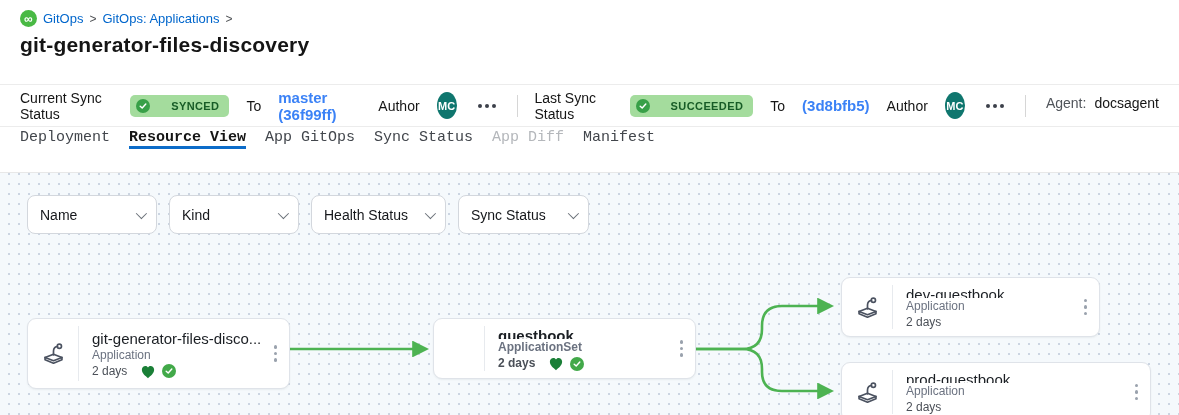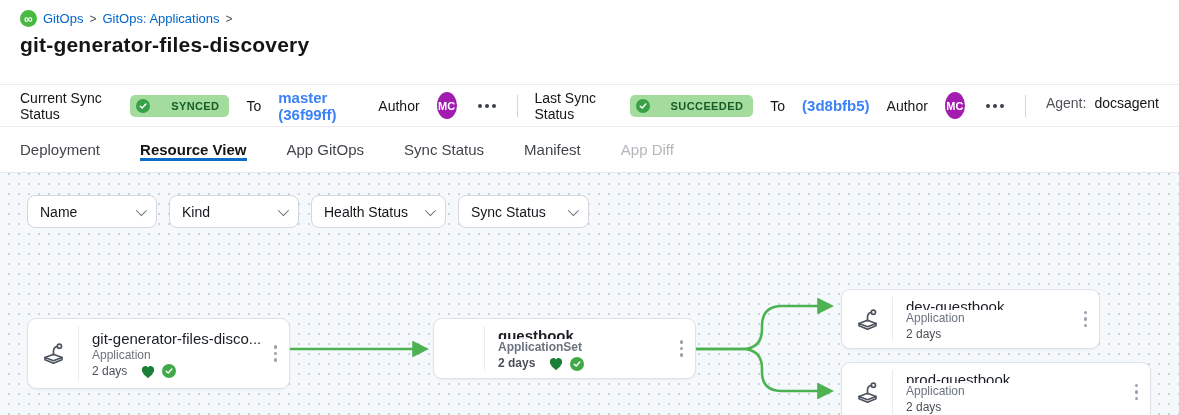--- a/index.html
+++ b/index.html
@@ -17,44 +17,44 @@
 
   
   .statusbar { height:43px; display:flex; align-items:center; gap:17px; padding:0 20px;
     border-top:1px solid #ececec; border-bottom:1px solid #ececec; font-size:14px; background:#fff;margin-top:19px; }
   .badge { display:inline-flex; align-items:center; gap:21px; background:#a4dc9d; color:#175c26;
     font-size:11px; font-weight:700; letter-spacing:.4px; padding:4px 10px 4px 6px; border-radius:5px; }
   .check-circle { width:14px; height:14px; border-radius:50%; background:#38a047; display:inline-flex;
     align-items:center; justify-content:center; flex:0 0 auto; }
   .check-circle svg { width:8px; height:8px; }
   .rev { color:#3b82f6; font-weight:700; font-size:15px; cursor:pointer; }
-  .avatar { width:27px; height:27px; border-radius:50%; background:#a21caf; color:#fff;
+  .avatar { width:27px; height:27px; border-radius:50%; background:#0f766e; color:#fff;
     font-size:11px; font-weight:700; display:inline-flex; align-items:center; justify-content:center; }
   .more-btn { display:inline-flex; gap:3px; align-items:center; cursor:pointer; padding:4px; }
   .more-btn i { width:4px; height:4px; border-radius:50%; background:#3c404a; display:block; }
   .vdiv { width:1px; height:22px; background:#d6d6d6; }
   .agent { margin-left:auto; display:flex; gap:8px; font-size:14px; }
   .agent .k { color:#50545a; }
   .agent .v { color:#151515; }
 
   
-  .tabs { display:flex; align-items:center; gap:40px; padding:0 20px; height:46px;
-    border-bottom:1px solid #e8e8e8; background:#fff; }
+  .tabs { display:flex; align-items:flex-start; gap:19px; padding:0 20px; height:46px;
+    border-bottom:1px solid #e8e8e8; background:#fff;font-family:Liberation Mono, monospace; }
   .tab { display:flex; align-items:center; font-size:15px; color:#42464c; cursor:pointer;
     border-bottom:3px solid transparent; padding-top:2px; }
   .tab.active { color:#151515; font-weight:700; border-bottom-color:#0c6cc9; }
   .tab.disabled { color:#b4b7bb; cursor:default; }
 
   
   .canvas { position:relative; width:1179px; height:260px; background:#f5f9fc;
     background-image:radial-gradient(circle, #ccd5e2 1px, rgba(0,0,0,0) 1.2px);
     background-size:10px 10px; background-position:4px 6px; }
 
   .filters { position:absolute; left:27px; top:22px; display:flex; gap:12px; }
-  .filter { height:33px; background:#fff; border:1px solid #d3d7dd; border-radius:8px;
+  .filter { height:39px; background:#fff; border:1px solid #d3d7dd; border-radius:8px;
     display:flex; align-items:center; justify-content:space-between; padding:0 12px;
     font-size:14px; color:#15171b; cursor:pointer; }
   .filter .chev { width:8px; height:8px; border-right:1.6px solid #6a7078; border-bottom:1.6px solid #6a7078;
     transform:rotate(45deg) translateY(-2px); margin-left:10px; }
   .f-name{width:130px}.f-kind{width:130px}.f-health{width:135px}.f-sync{width:131px}
 
   .edges { position:absolute; left:0; top:0; width:1179px; height:260px; }
 
   .node { position:absolute; background:#fff; border:1px solid #dfe3e9; border-radius:9px;
     box-shadow:0 1px 2px rgba(21,30,40,.06); display:flex; align-items:stretch; cursor:pointer; }
@@ -134,22 +134,22 @@
     <span class="k">Agent:</span>
     <span class="v">docsagent</span>
   </span>
 </div>
 
 <div class="tabs">
   <div class="tab">Deployment</div>
   <div class="tab active">Resource View</div>
   <div class="tab">App GitOps</div>
   <div class="tab">Sync Status</div>
+  <div class="tab disabled">App Diff</div>
   <div class="tab">Manifest</div>
-  <div class="tab disabled">App Diff</div>
 </div>
 
 <div class="canvas">
 
   <svg class="edges">
     <defs>
       <marker id="arrow" viewBox="0 0 10 10" refX="7" refY="5" markerWidth="6.5" markerHeight="6.5" orient="auto-start-reverse">
         <path d="M0 0 L10 5 L0 10 z" fill="#4db352"></path>
       </marker>
     </defs>
@@ -233,21 +233,21 @@
         </span>
       </div>
     </div>
     <div class="kebab">
         <i></i>
         <i></i>
         <i></i>
       </div>
   </div>
 
-  <div class="node" style="left:841px; top:116px; width:259px; height:60px;">
+  <div class="node" style="left:841px; top:104px; width:259px; height:60px;">
     <div class="node-icon-cell argo-icon">
       <svg viewBox="0 0 24 24" fill="none" stroke="#4b5260" stroke-width="1.5" stroke-linecap="round" stroke-linejoin="round">
         <path d="M4.5 15.5 L12 12.6 L19.5 15.5 L12 18.4 Z"></path>
         <path d="M4.5 15.5 v2 L12 20.6 L19.5 17.5 v-2"></path>
         <path d="M12 13.2 v-3.4 c0-2.6 1.7-4 3.6-4"></path>
         <circle cx="17.2" cy="5.6" r="1.9"></circle>
       </svg>
     </div>
     <div class="node-body">
       <div class="node-title">dev-guestbook</div>

